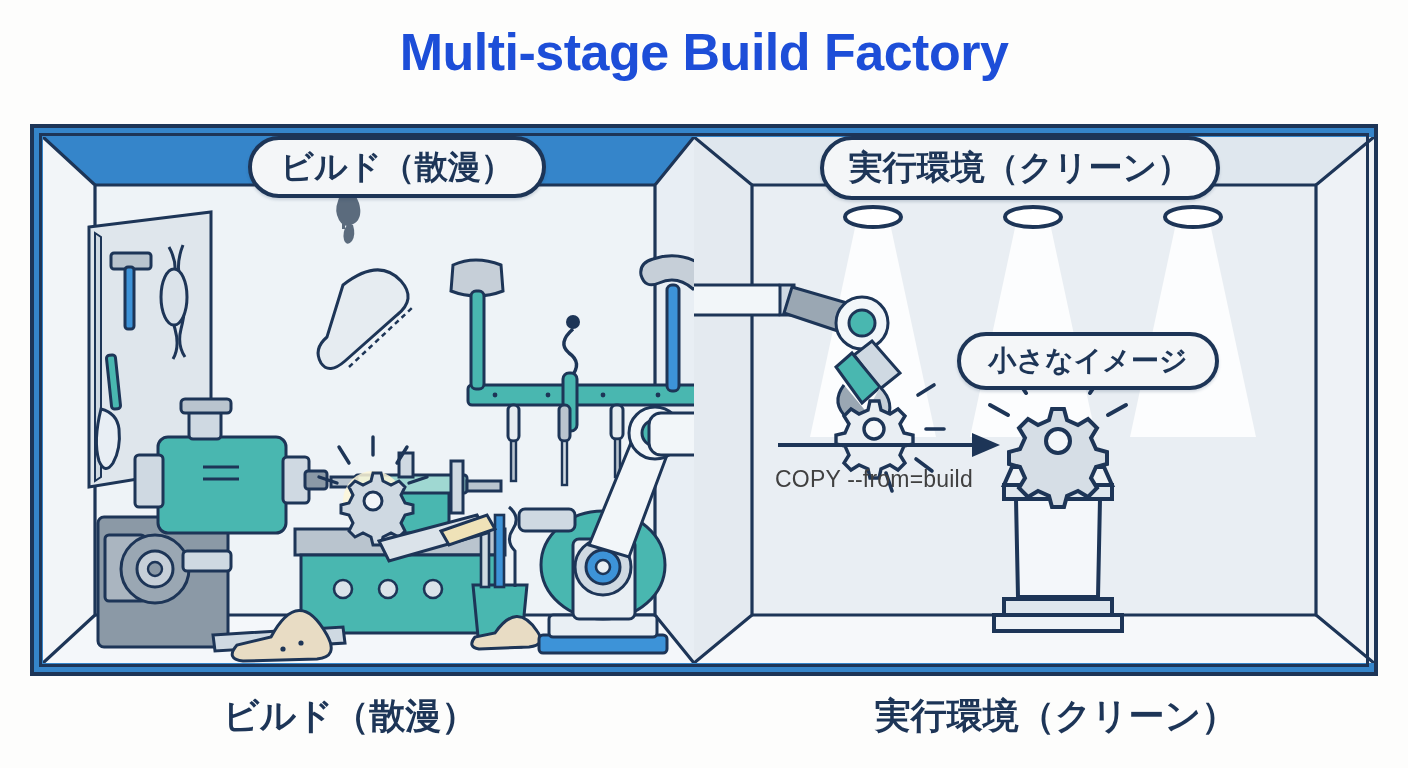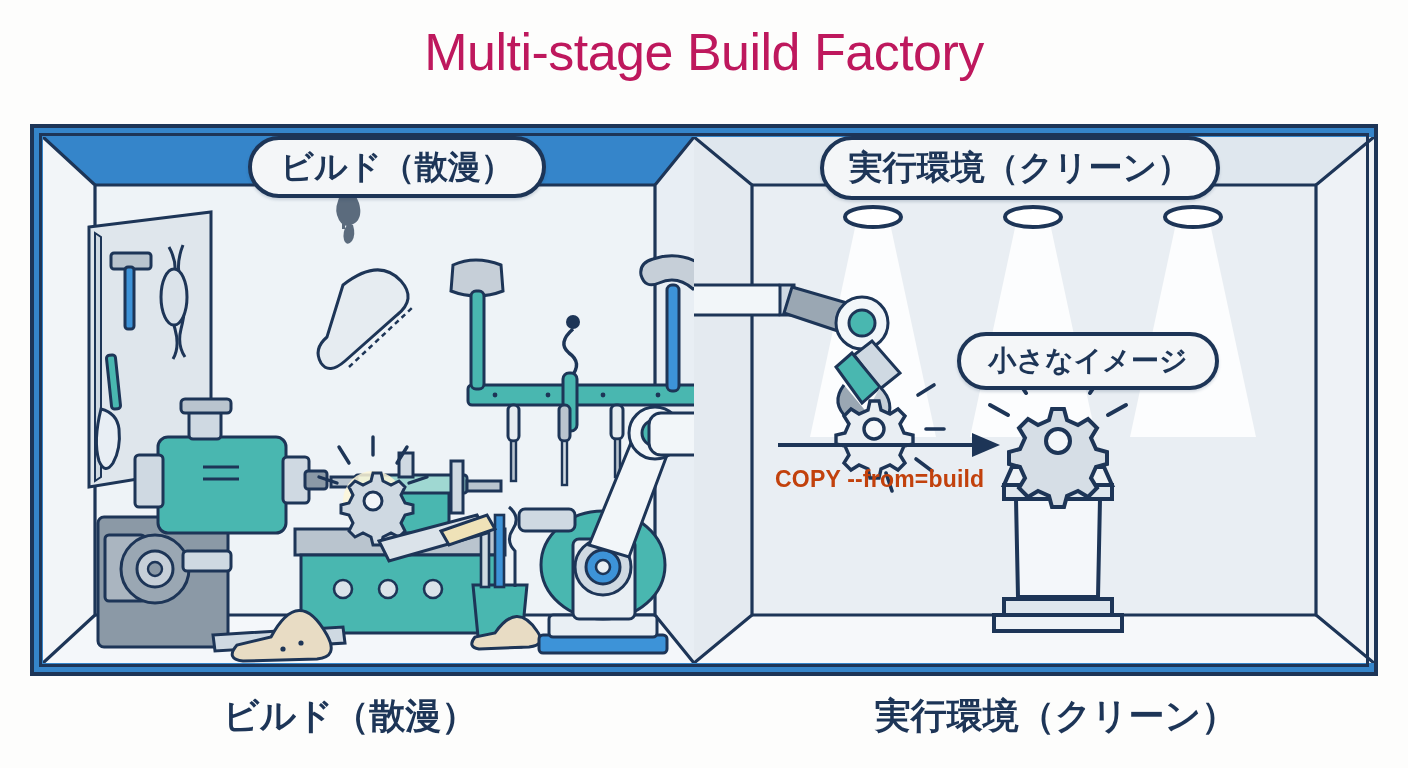--- a/index.html
+++ b/index.html
@@ -9,22 +9,22 @@
     font-family:"Liberation Sans","DejaVu Sans",sans-serif;
     overflow:hidden;
     position:relative;
   }
   .page{position:absolute;inset:0;}
 
   
   .title{
     position:absolute;top:24px;left:0;width:1408px;
     text-align:center;
-    font-size:52px;font-weight:normal;
-    color:#be185d;
+    font-size:52px;font-weight:bold;
+    color:#1d4ed8;
     letter-spacing:-0.5px;
     line-height:1.1;
   }
 
   
   .frame{
     position:absolute;left:30px;top:124px;width:1348px;height:552px;
     box-sizing:border-box;
     border:4px solid #1d3557;
     background:#3585ca;
@@ -56,21 +56,21 @@
     white-space:nowrap;
     box-shadow:0 2px 3px rgba(29,53,87,.18);
   }
   .pill-build{left:248px;top:136px;width:290px;height:54px;font-size:33px;}
   .pill-runtime{left:820px;top:136px;width:392px;height:56px;font-size:34px;}
   .pill-smallimg{left:957px;top:332px;width:254px;height:50px;font-size:28px;}
 
   
   .copy-label{
     position:absolute;left:775px;top:466px;
-    font-size:23px;font-weight:bold;color:#c2410c;
+    font-size:23px;font-weight:normal;color:#404040;
     letter-spacing:.2px;white-space:nowrap;
   }
 
   
   .cap{
     position:absolute;top:692px;
     font-size:36px;font-weight:bold;color:#1d3557;
     white-space:nowrap;text-align:center;
   }
   .cap-left{left:0;width:700px;}

